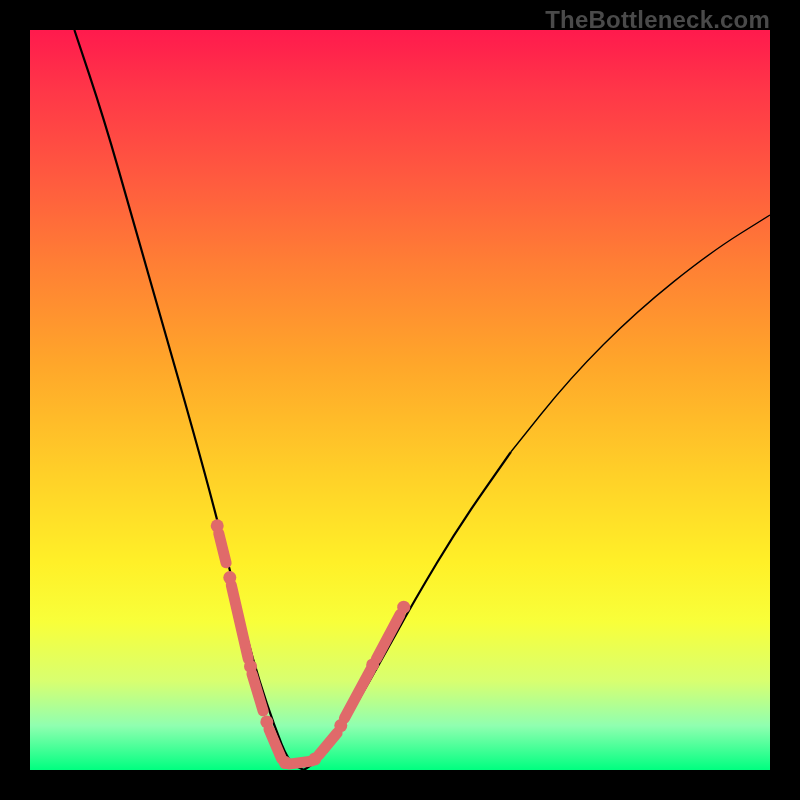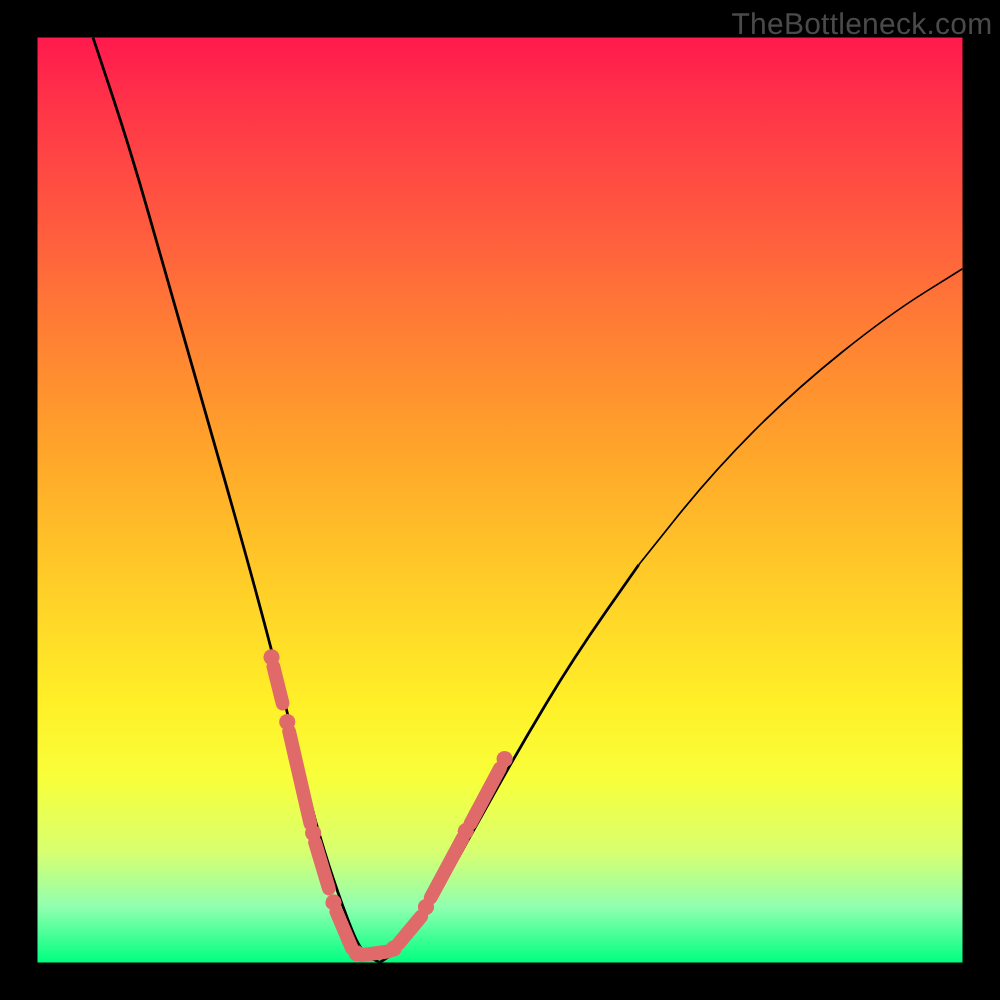--- a/index.html
+++ b/index.html
@@ -26,24 +26,24 @@
       #ffd028 60%,
       #fff028 72%,
       #f8ff3a 80%,
       #d8ff70 88%,
       #90ffb0 94%,
       #00ff80 100%);
   }
   .attribution {
     position: absolute;
     top: 6px;
-    right: 6px;
+    right: 30px;
     color: #4a4a4a;
     font-size: 24px;
-    font-weight: 400;
+    font-weight: 700;
     letter-spacing: 0.2px;
   }
   svg.plot {
     position: absolute;
     left: 30px;
     top: 30px;
     width: 740px;
     height: 740px;
     overflow: visible;
   }

